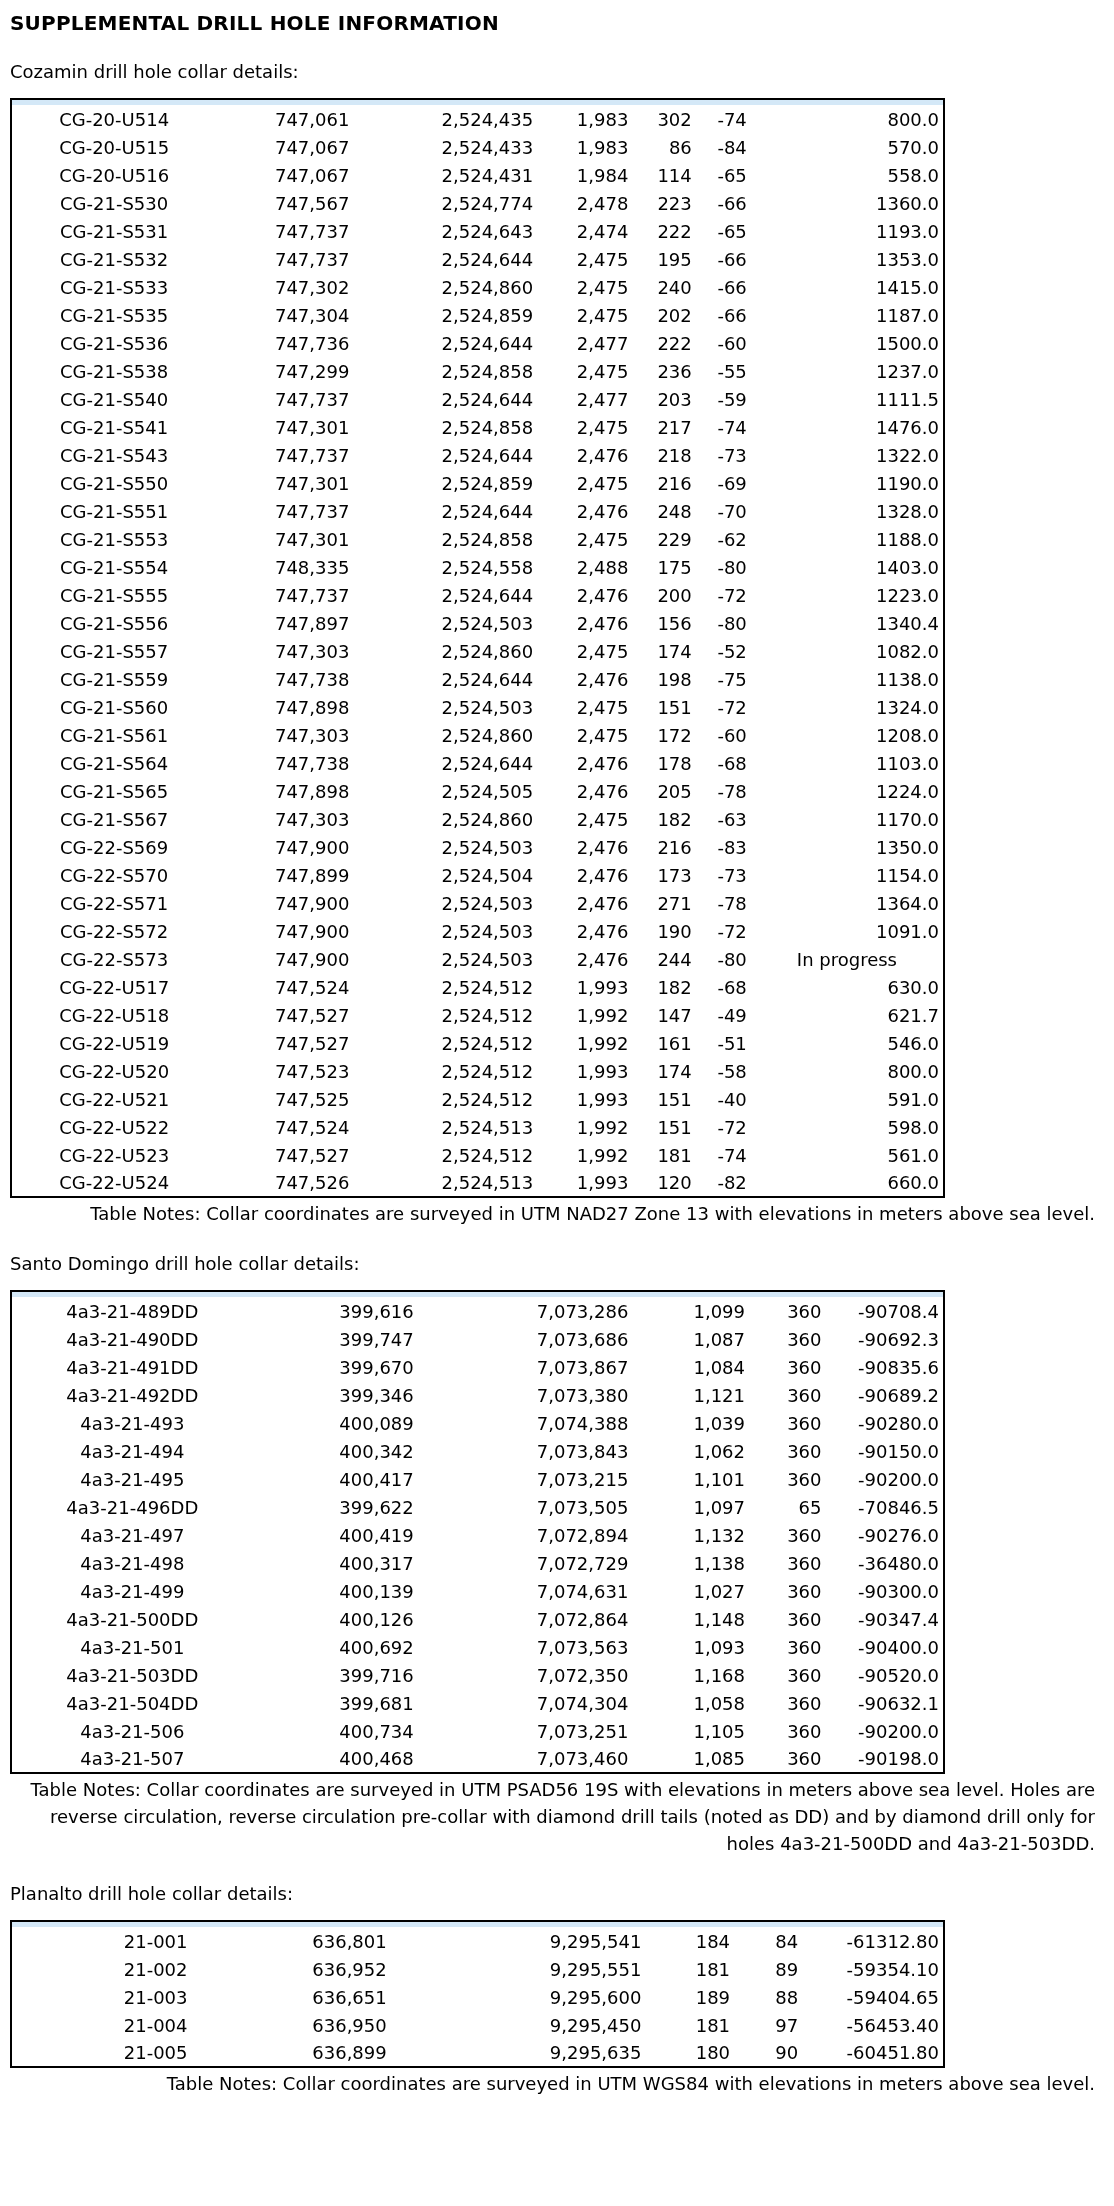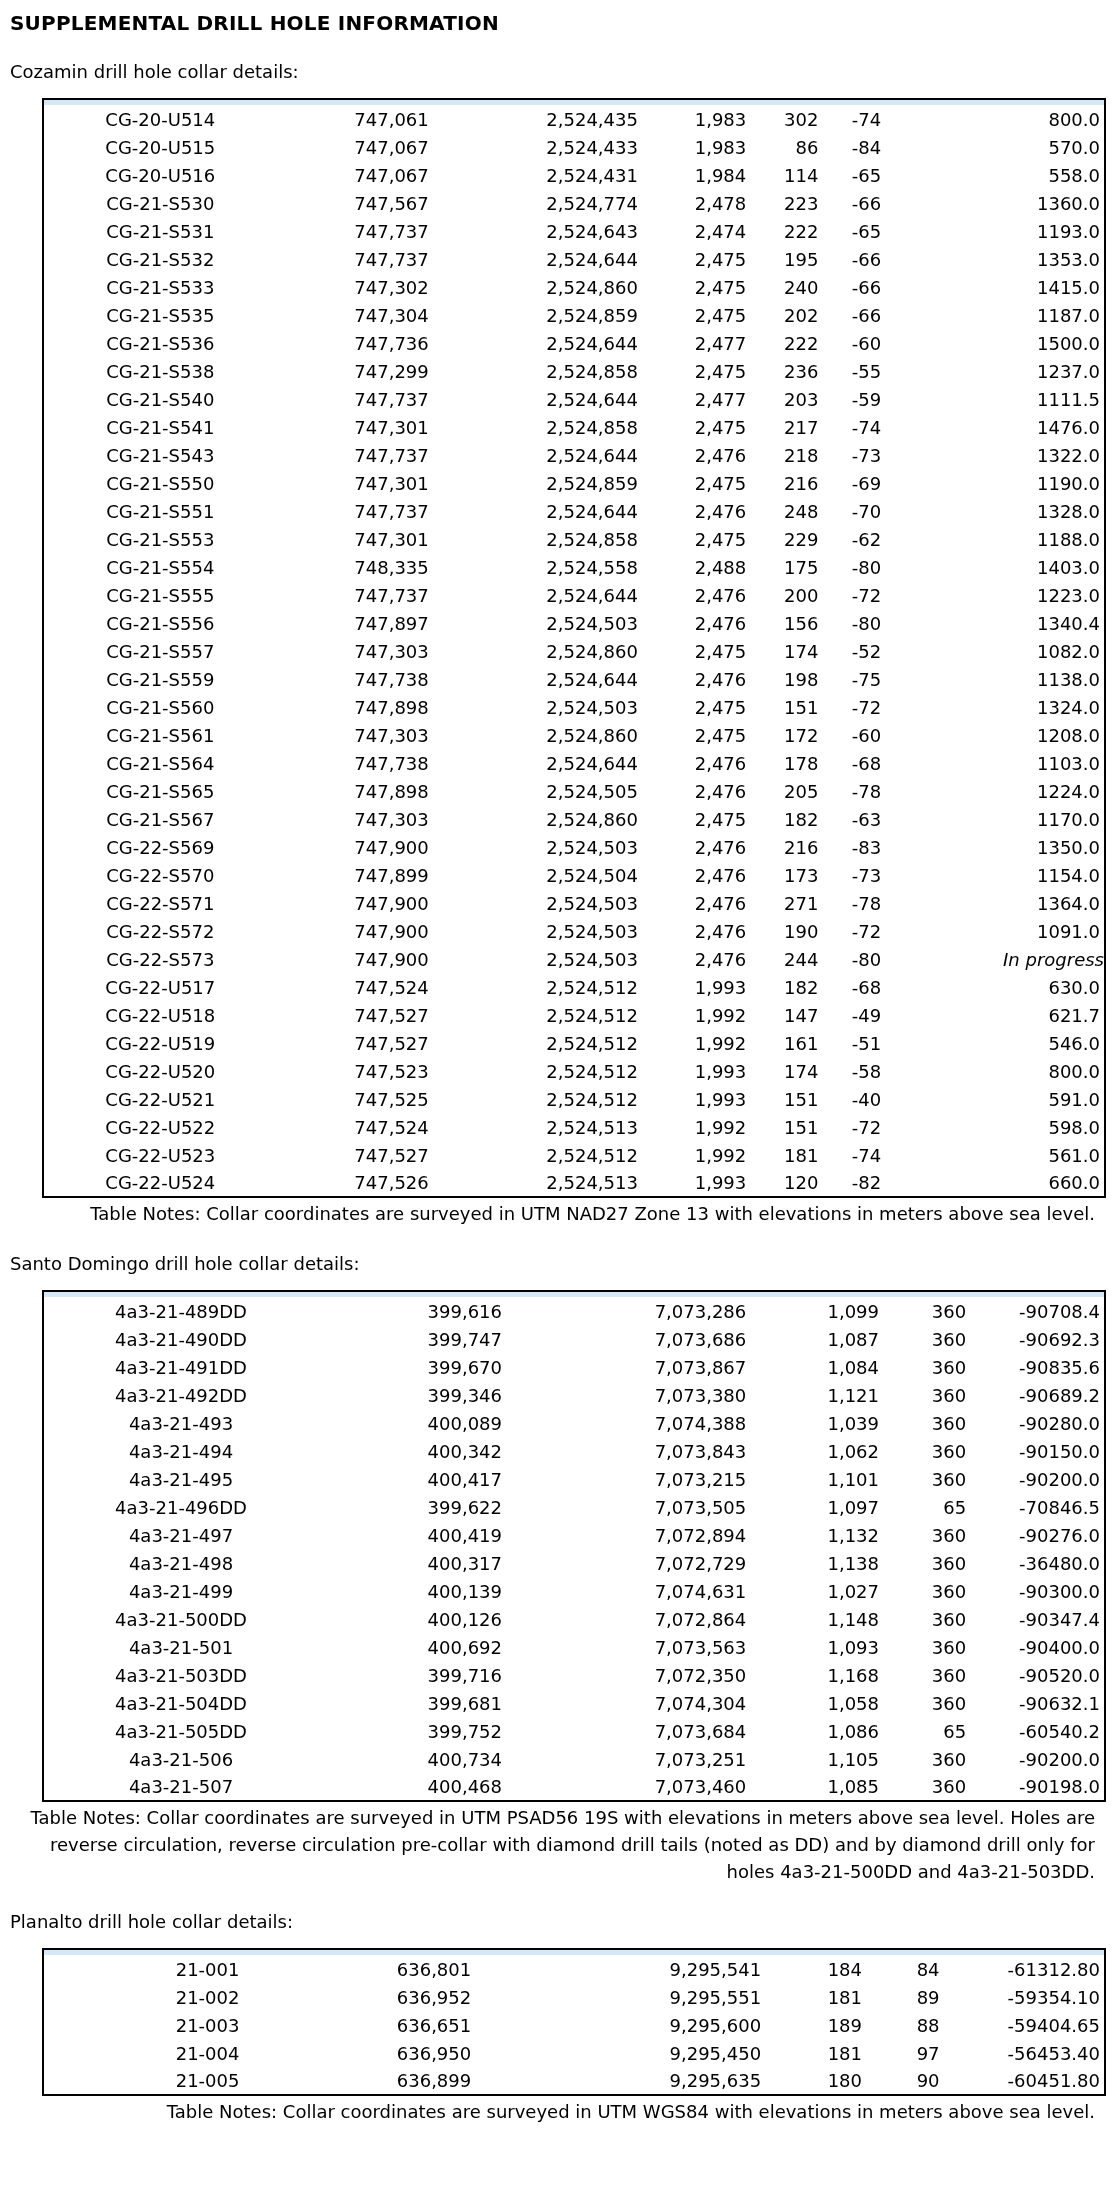--- a/index.html
+++ b/index.html
@@ -24,23 +24,22 @@
     line-height:24px;
     letter-spacing:0.2px;
   }
   .section-label{
     margin:24px 0 14px 0;
     line-height:25px;
   }
   table.drill{
     border-collapse:collapse;
     table-layout:fixed;
-    width:1064px;
+    width:935px;
     border:2px solid var(--border);
-    margin-left:32px;
   }
   table.drill tr{height:28px;}
   table.drill tr.stripe-row{height:5px;}
   table.drill tr.stripe-row td{
     background:var(--stripe);
     padding:0;
     height:5px;
     line-height:5px;
     font-size:1px;
   }
@@ -49,22 +48,21 @@
     text-align:right;
     white-space:nowrap;
     overflow:hidden;
     vertical-align:middle;
   }
   table.drill td:first-child{
     text-align:center;
     padding:0;
   }
   table.drill td.status-cell{
-    text-align:right;
-    font-style:italic;
+    text-align:center;
     padding:0;
   }
   .table-note{
     margin:2px 0 0 0;
     line-height:27px;
     max-width:1085px;
     text-align:right;
   }
 </style>
 </head>
@@ -575,28 +573,20 @@
           </tr>
           <tr>
             <td>4a3-21-504DD</td>
             <td>399,681</td>
             <td>7,074,304</td>
             <td>1,058</td>
             <td>360</td>
             <td>-90632.1</td>
           </tr>
           <tr>
-            <td>4a3-21-505DD</td>
-            <td>399,752</td>
-            <td>7,073,684</td>
-            <td>1,086</td>
-            <td>65</td>
-            <td>-60540.2</td>
-          </tr>
-          <tr>
             <td>4a3-21-506</td>
             <td>400,734</td>
             <td>7,073,251</td>
             <td>1,105</td>
             <td>360</td>
             <td>-90200.0</td>
           </tr>
           <tr>
             <td>4a3-21-507</td>
             <td>400,468</td>

